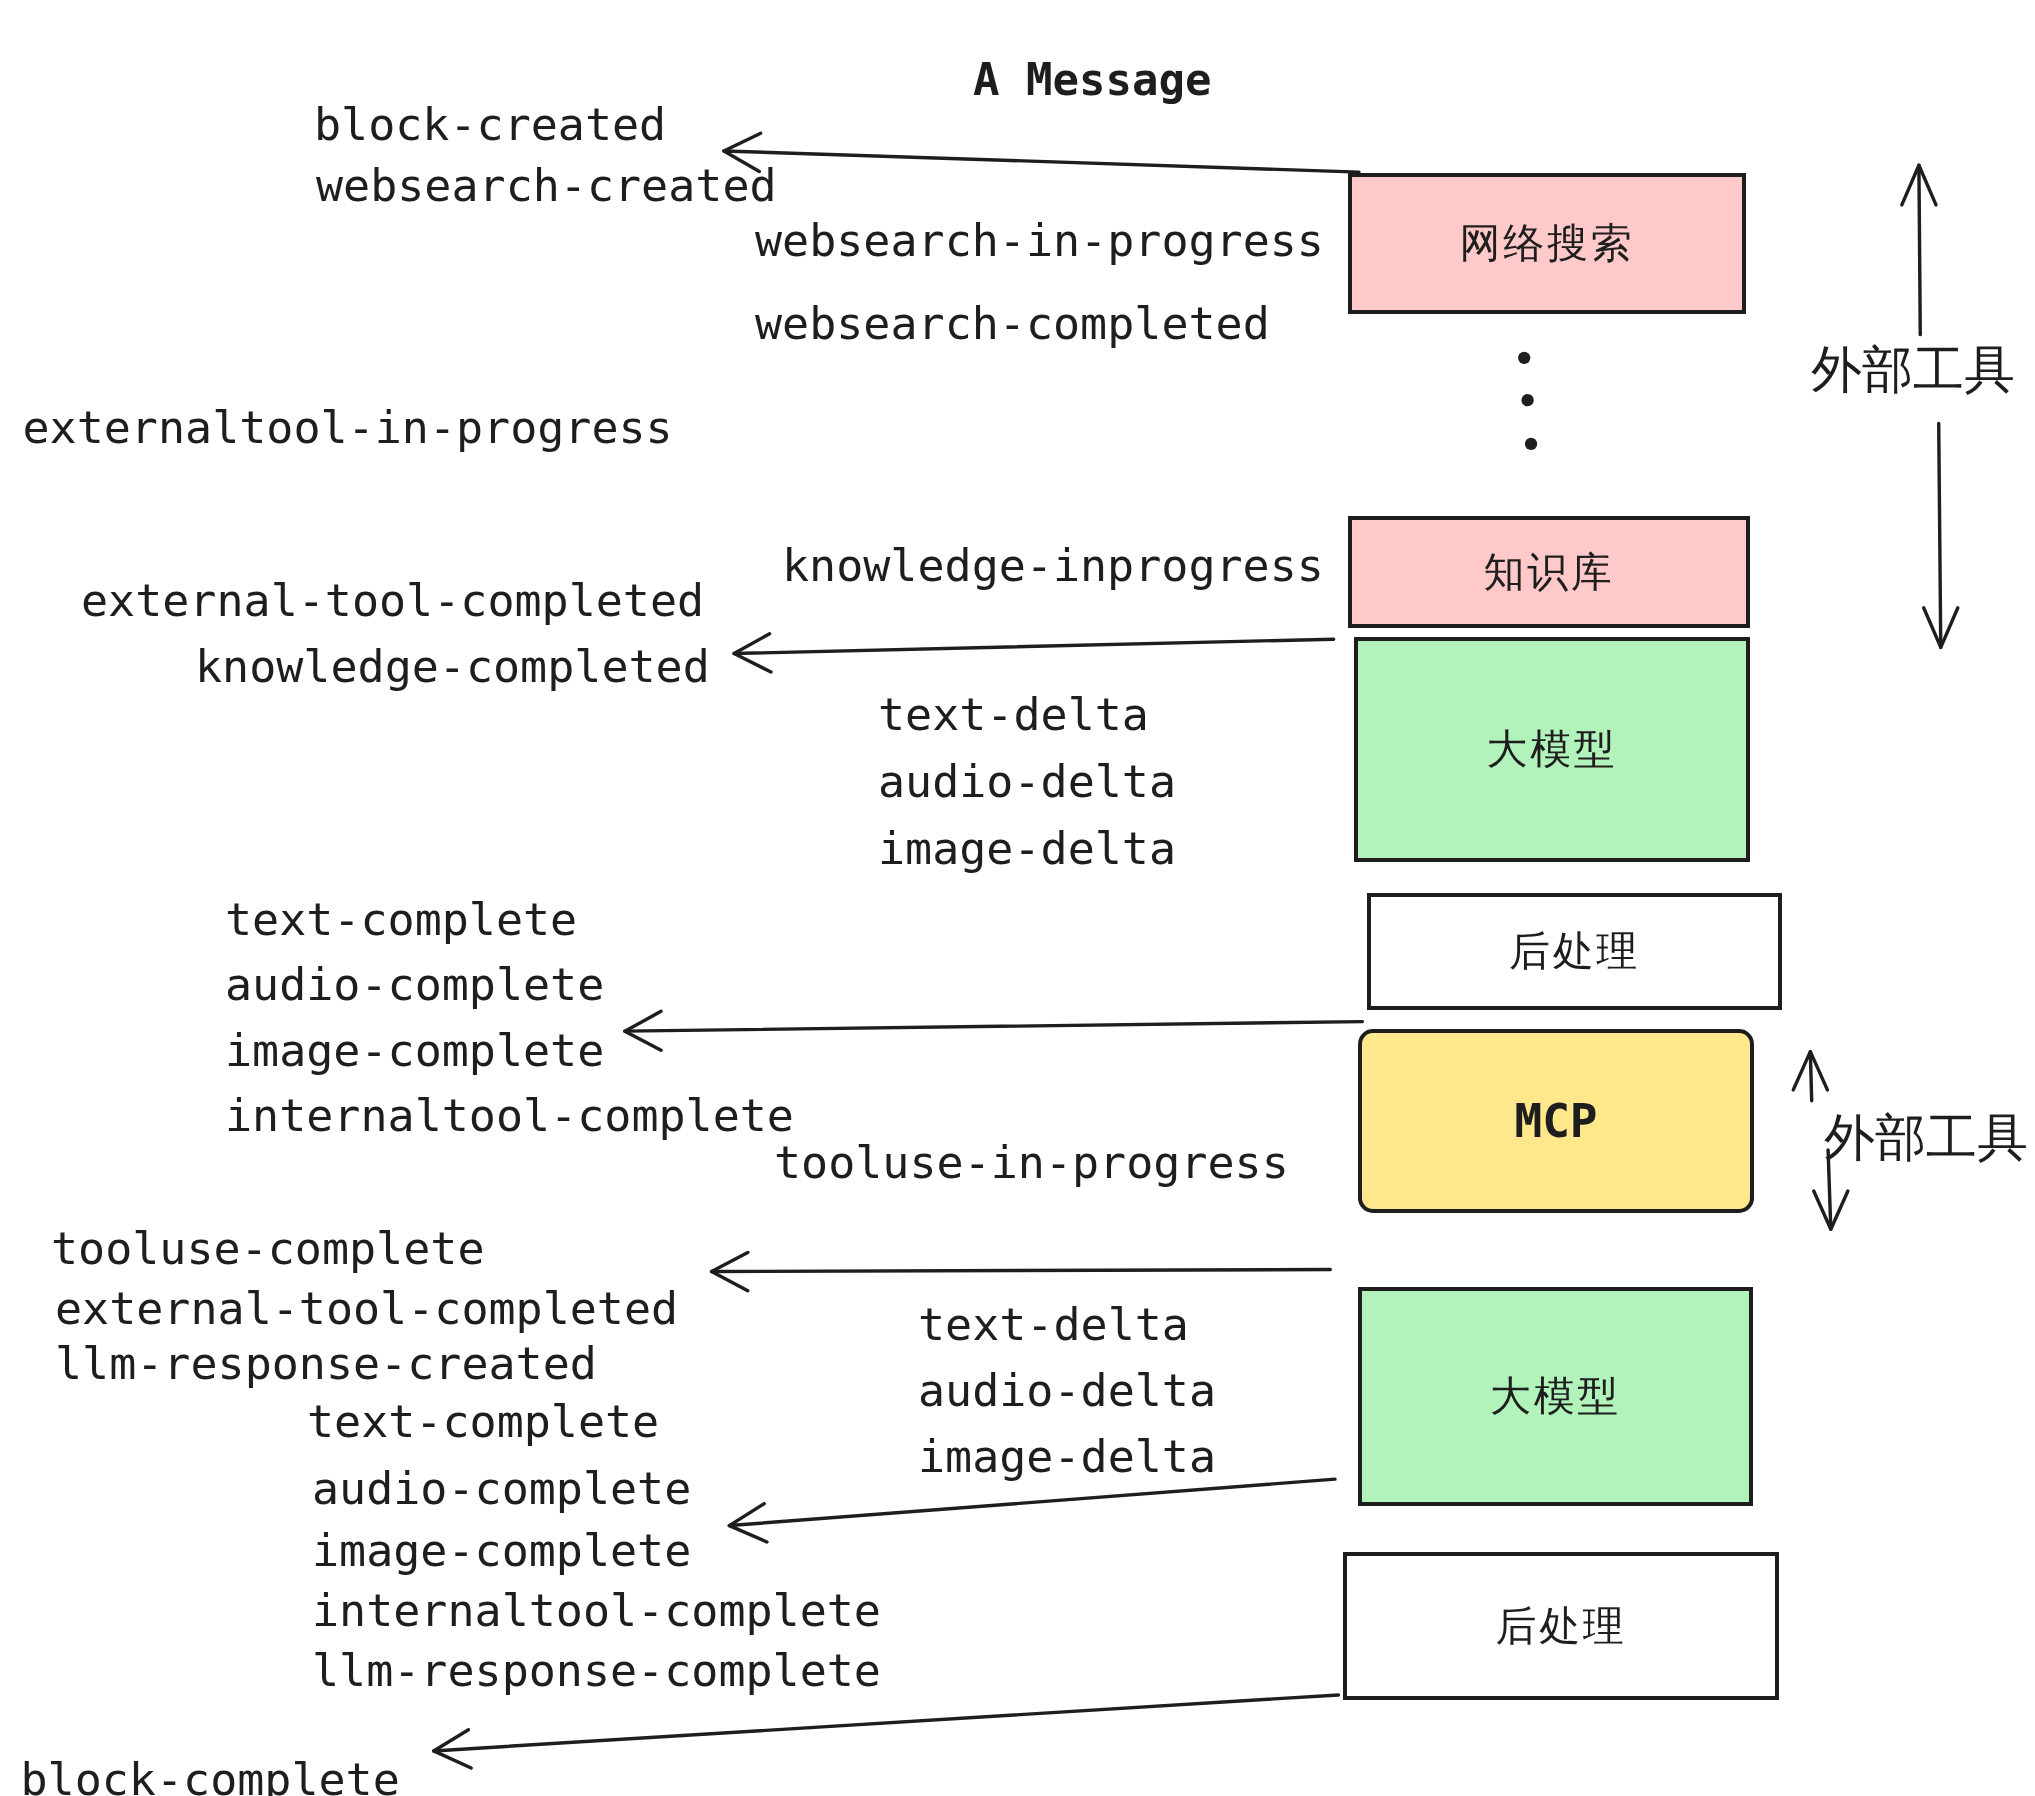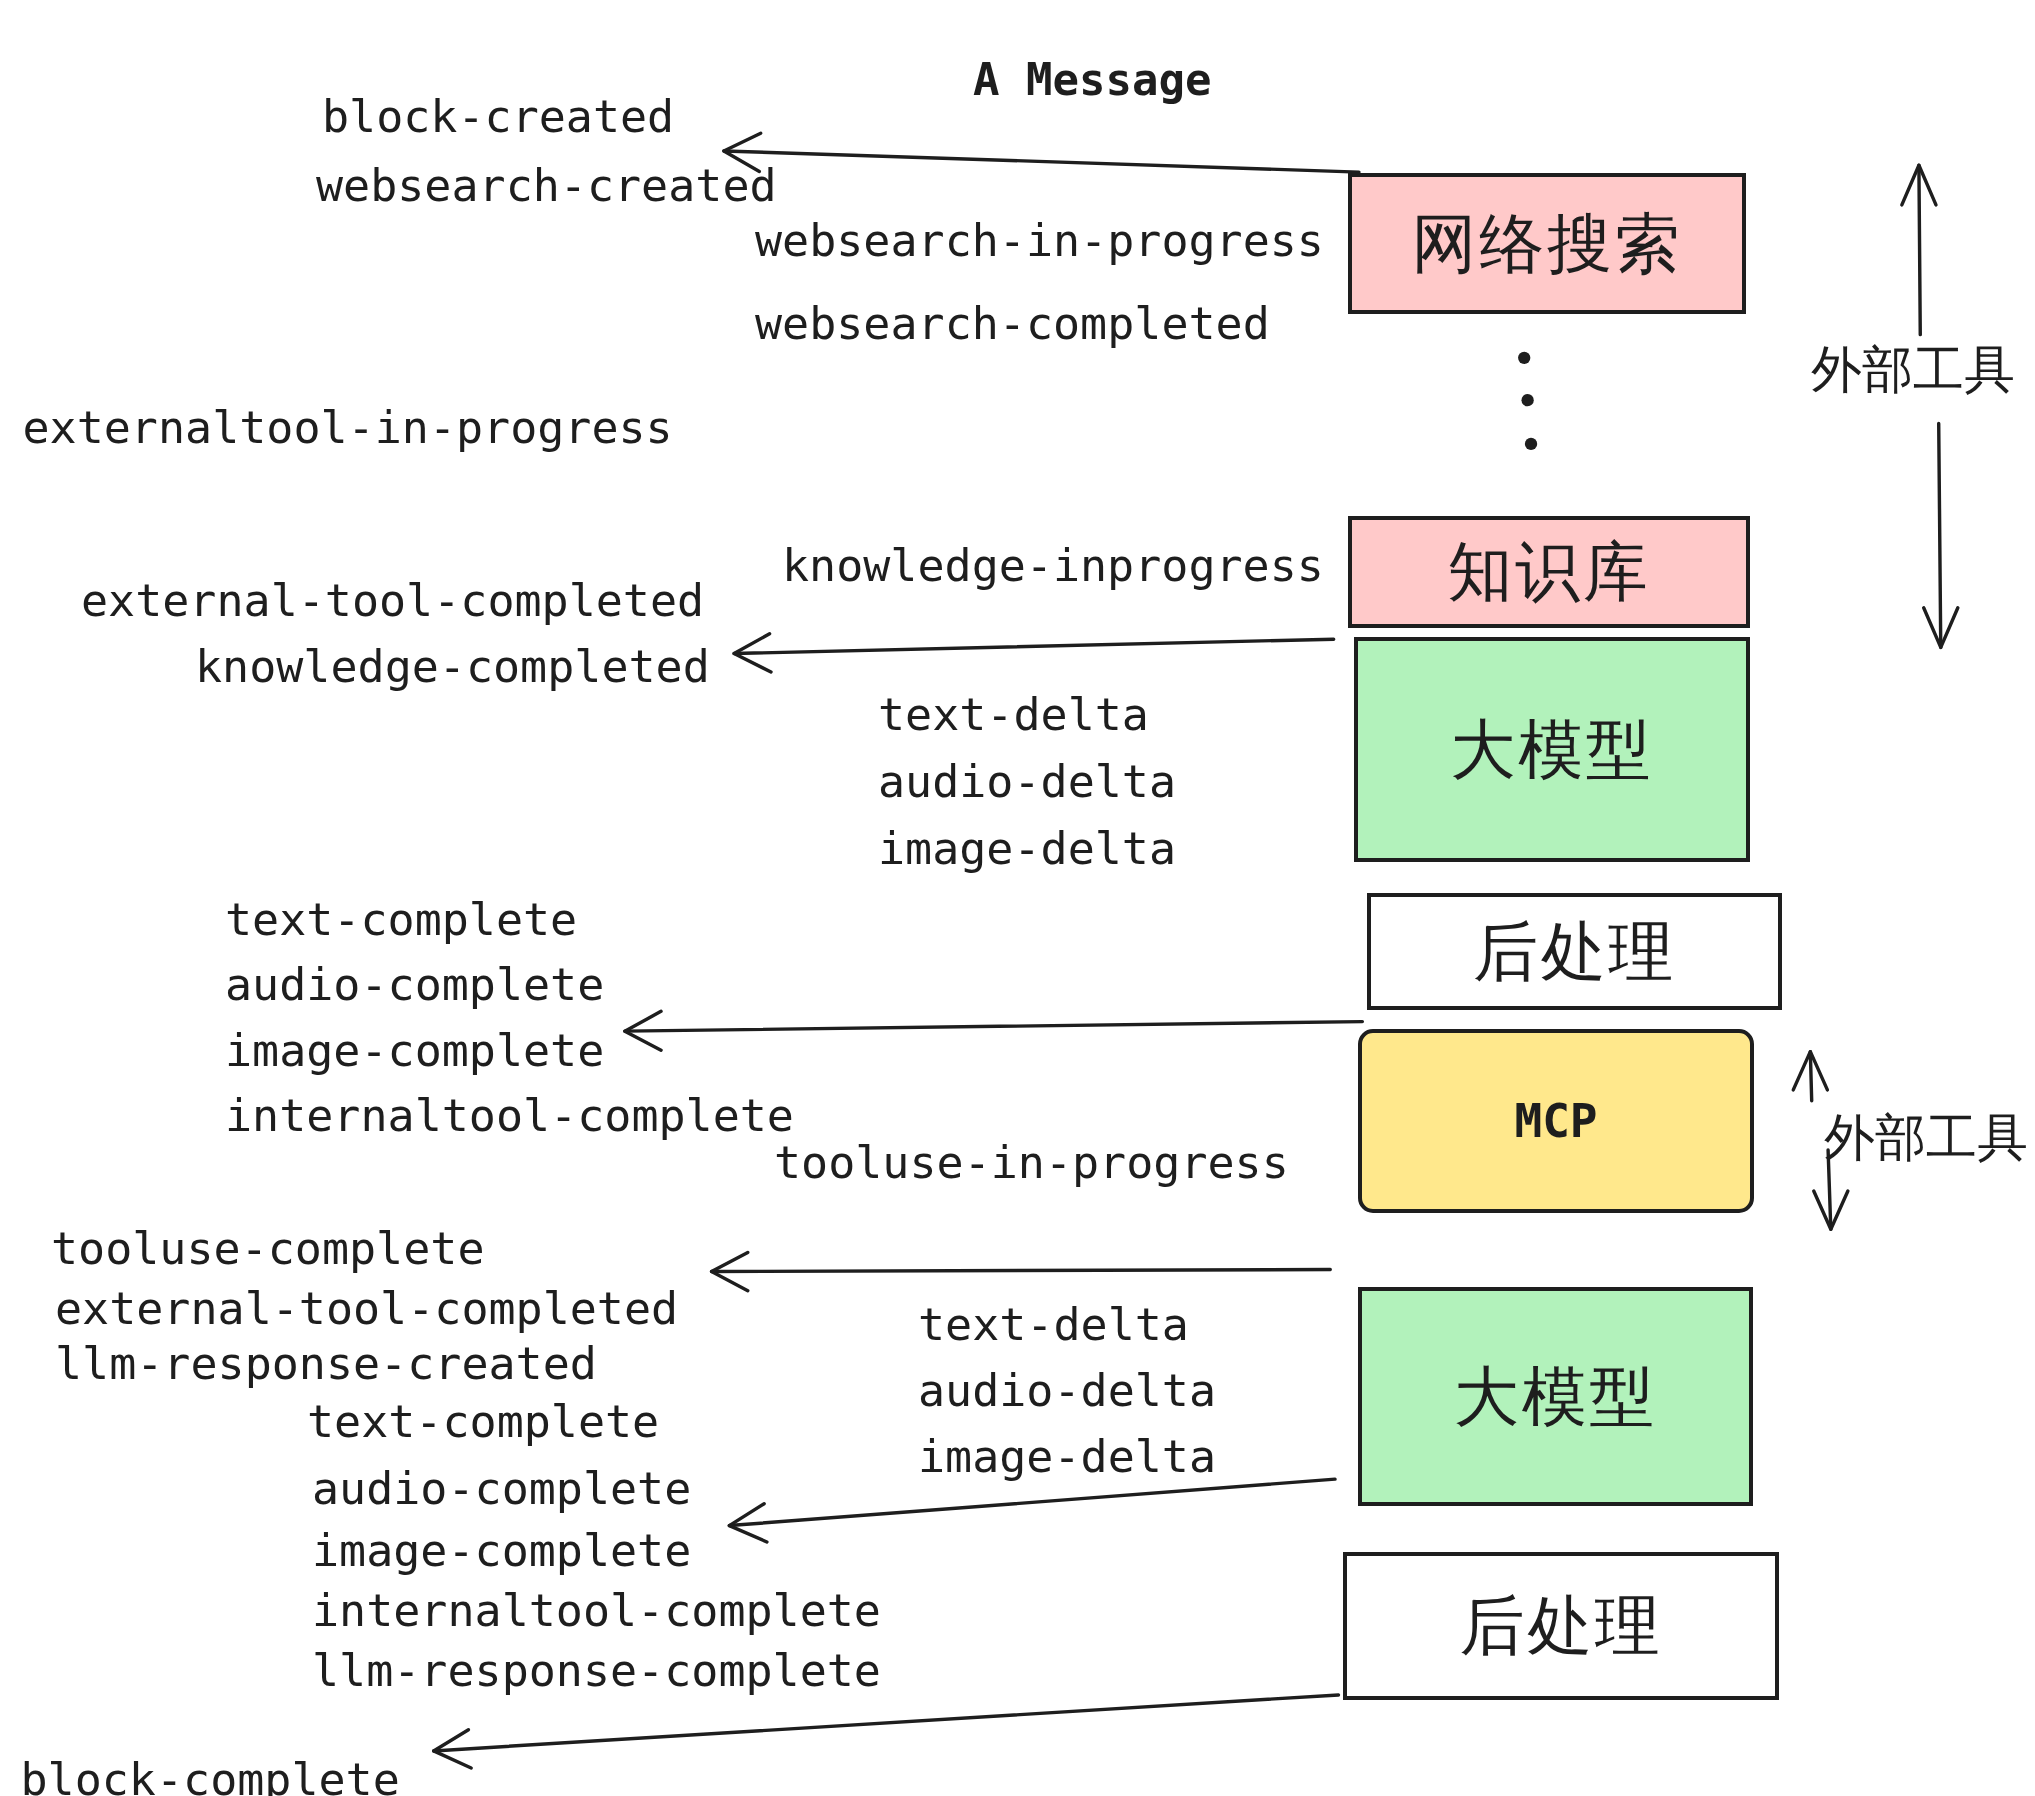--- a/index.html
+++ b/index.html
@@ -30,21 +30,21 @@
     position:absolute;
     border:4.1px solid #1e1e1e;
     display:flex;
     align-items:center;
     justify-content:center;
     box-sizing:border-box;
     background:#ffffff;
   }
   .box .cjk{
     font-family:Liberation Sans, sans-serif;
-    font-size:65px;
+    font-size:41px;
     letter-spacing:2.7px;
     white-space:nowrap;
   }
   .box .latin{
     font-family:"DejaVu Sans Mono", monospace;
     font-weight:bold;
     font-size:46px;
     white-space:nowrap;
   }
   .side-label{
@@ -119,21 +119,21 @@
 
     <g fill="#1e1e1e">
       <circle cx="2232" cy="524" r="9"></circle>
       <circle cx="2237" cy="586" r="9"></circle>
       <circle cx="2242" cy="650" r="9"></circle>
     </g>
   </svg>
 
   <div class="title" style="left:973px;top:18px;">A Message</div>
 
-  <div class="evt" style="left:314px;top:92px;margin-left:8px;">block-created</div>
+  <div class="evt" style="left:314px;top:100px;">block-created</div>
   <div class="evt" style="left:316px;top:161px;">websearch-created</div>
   <div class="evt" style="left:755px;top:216px;">websearch-in-progress</div>
   <div class="evt" style="left:755px;top:299px;">websearch-completed</div>
   <div class="evt" style="left:22.5px;top:403px;">externaltool-in-progress</div>
   <div class="evt" style="left:773px;top:541px;margin-left:9px;">knowledge-inprogress</div>
   <div class="evt" style="left:81px;top:576px;">external-tool-completed</div>
   <div class="evt" style="left:195px;top:642px;">knowledge-completed</div>
 
   <div class="evt" style="left:878px;top:690px;">text-delta</div>
   <div class="evt" style="left:878px;top:757px;">audio-delta</div>

